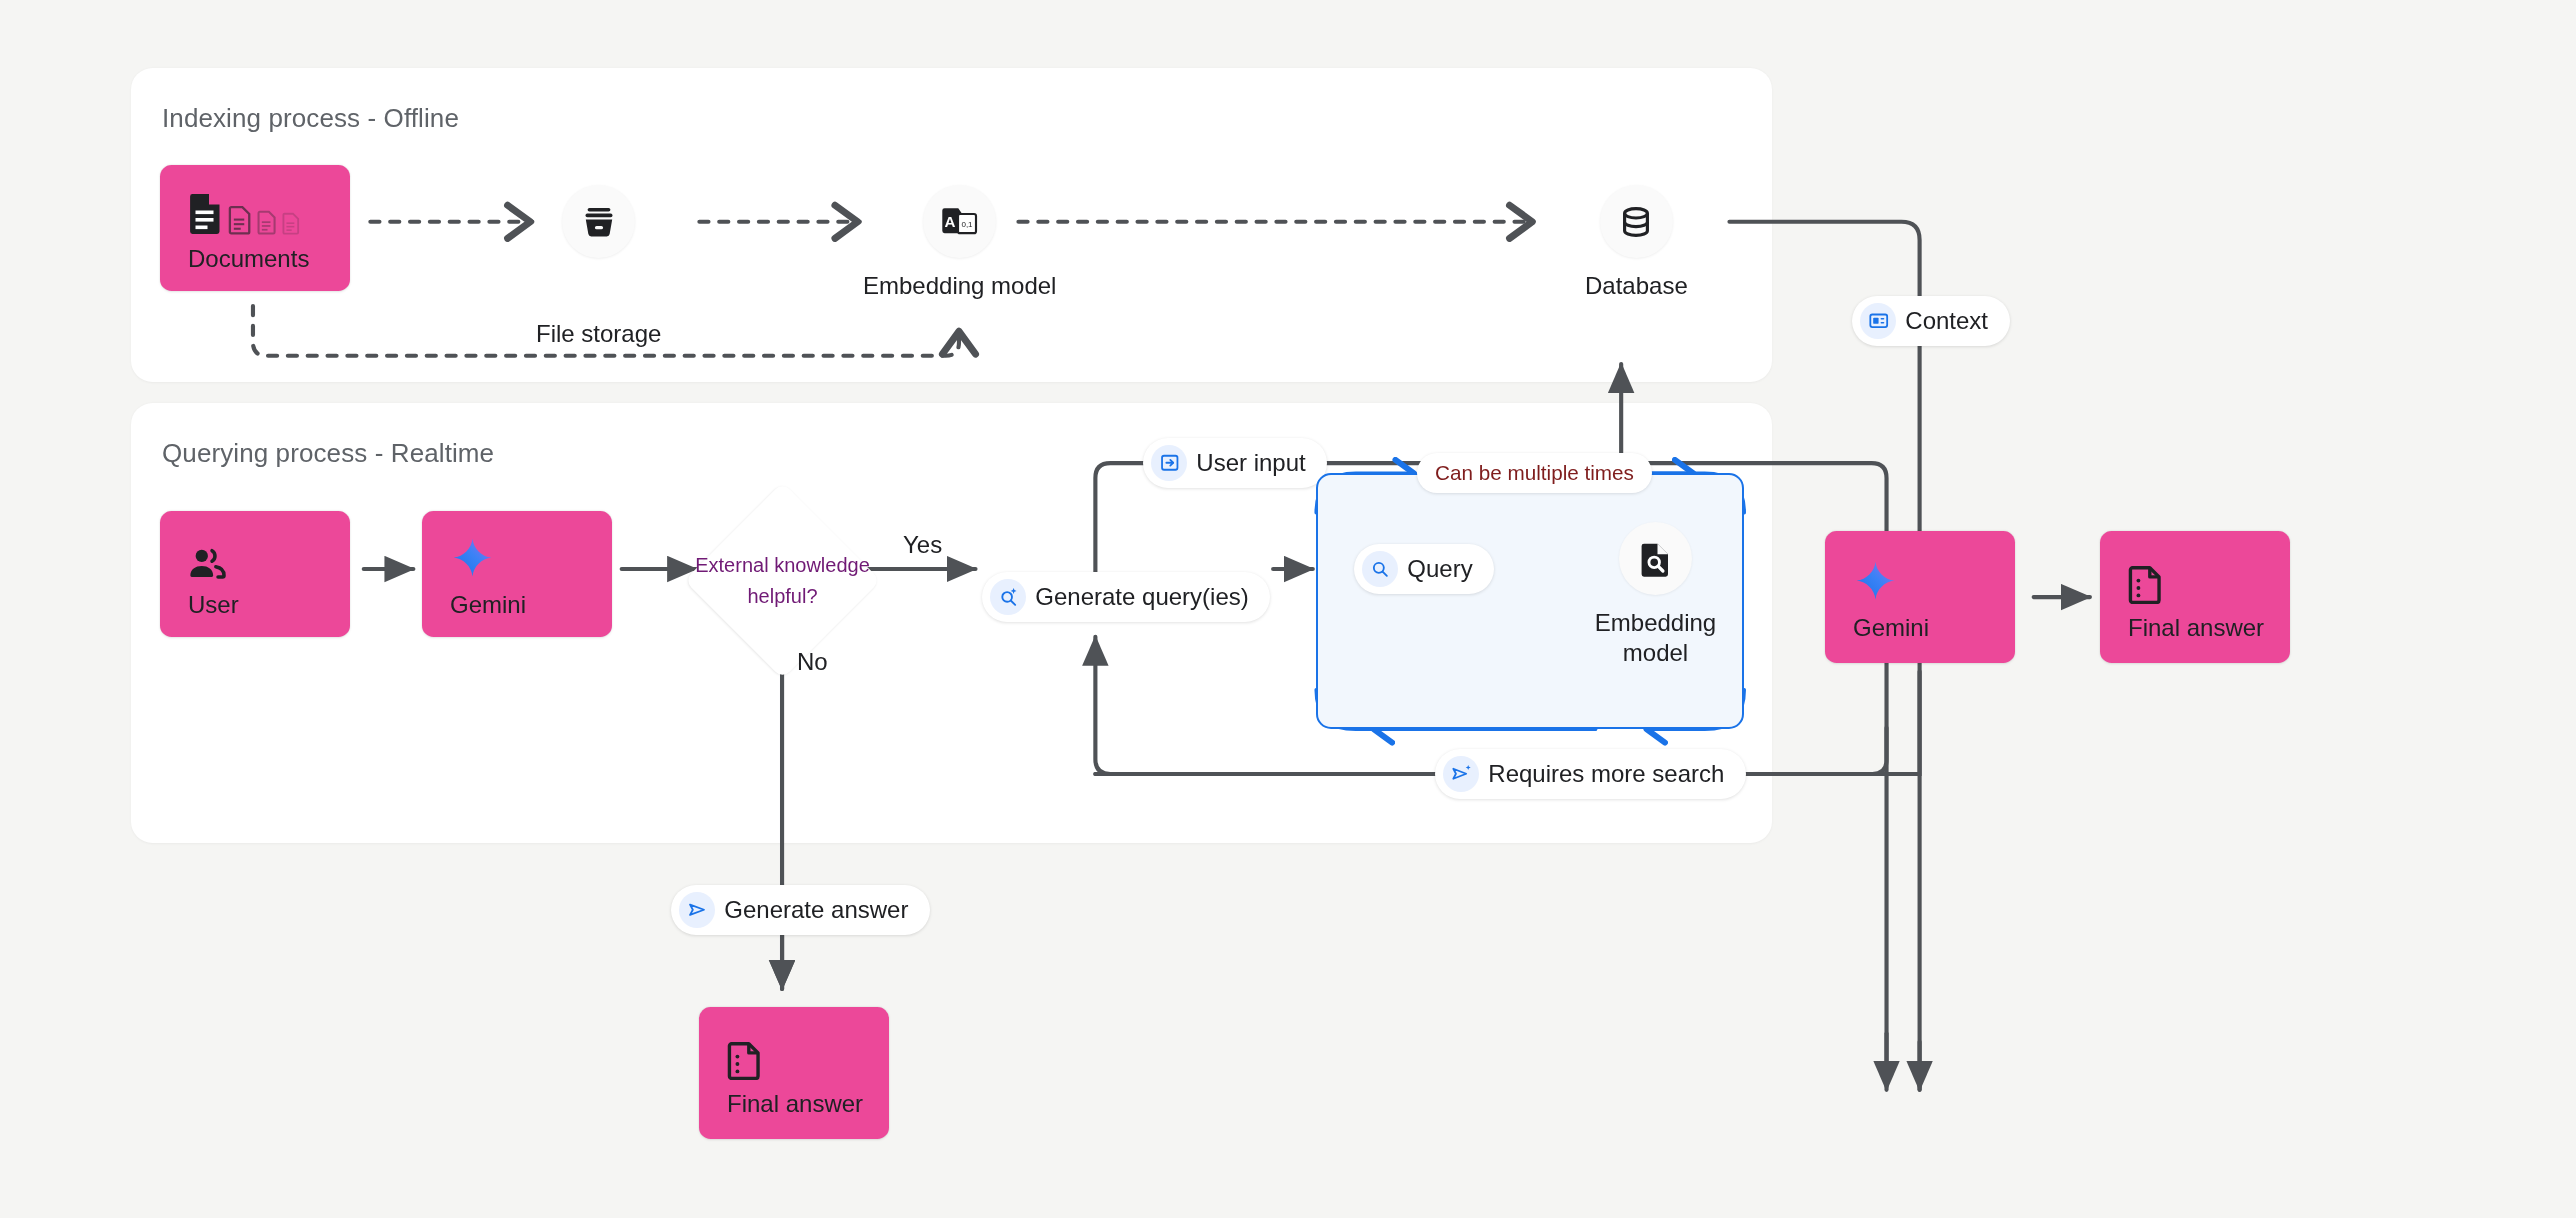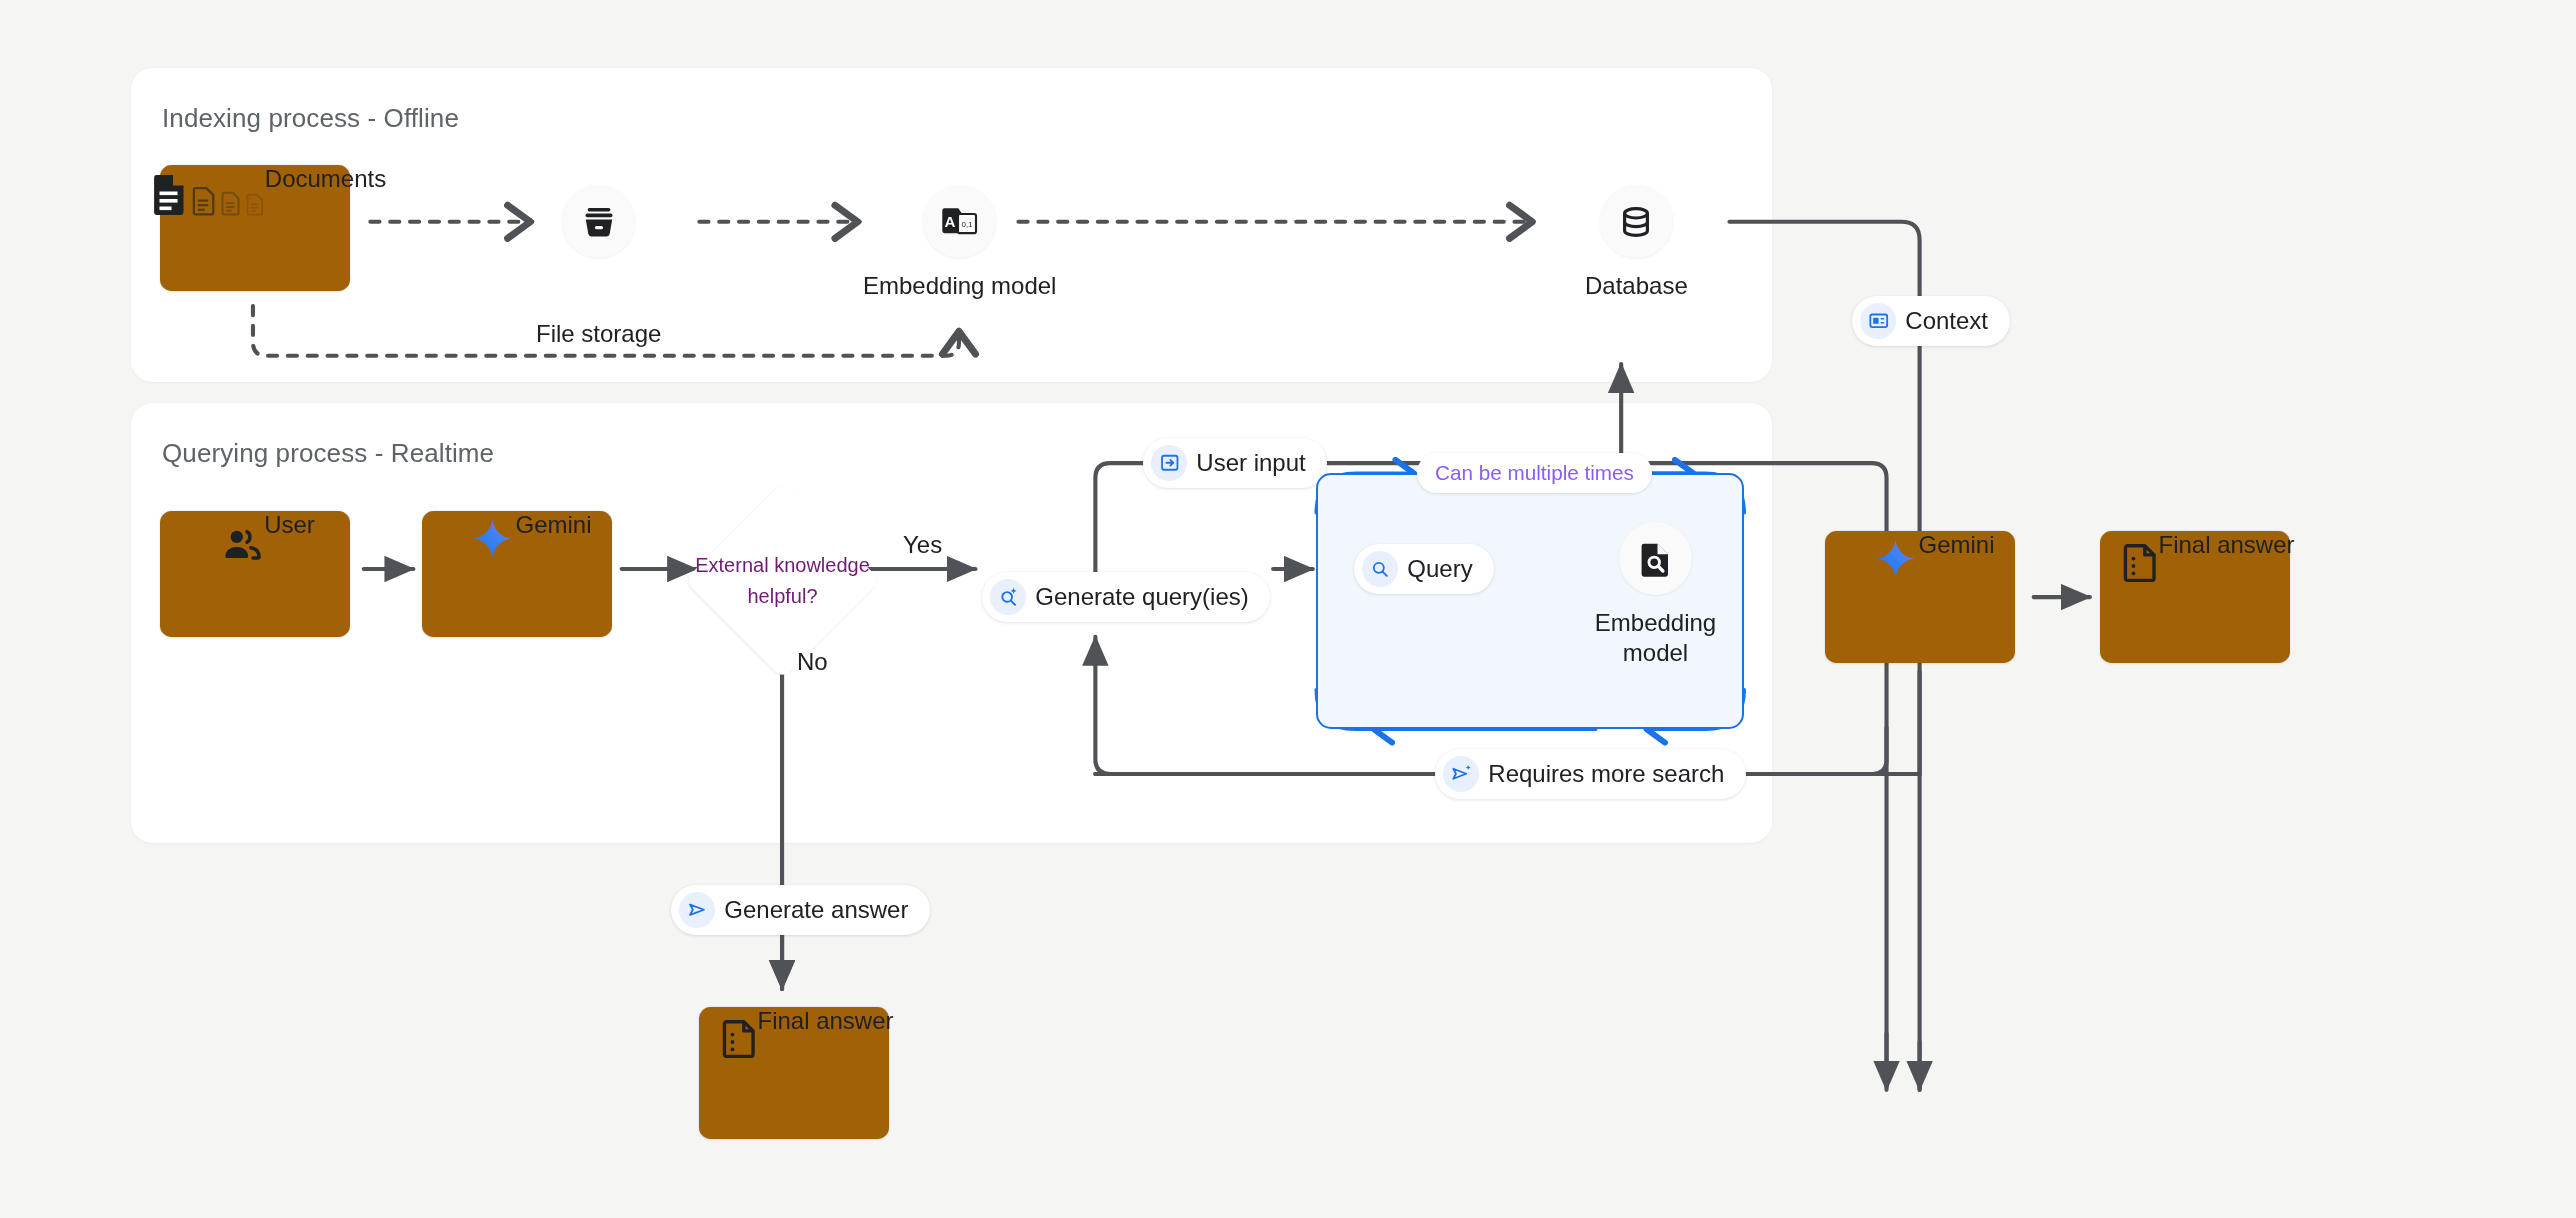--- a/index.html
+++ b/index.html
@@ -21,23 +21,23 @@
   #panel-querying{left:131px;top:403px;width:1641px;height:440px;}
   .panel-title{
     position:absolute;font-size:26px;color:#5f6368;letter-spacing:0.1px;
     white-space:nowrap;
   }
   #title-indexing{left:162px;top:103px;}
   #title-querying{left:162px;top:438px;}
 
   
   .card{
-    position:absolute;background:#a16207;border-radius:11.6px;
+    position:absolute;background:#ec4899;border-radius:11.6px;
     box-shadow:0 0.8px 2.5px rgba(0,0,0,.10),0 0 0 0.8px rgba(0,0,0,.018);
-    display:flex;justify-content:center;
+    display:flex;flex-direction:column;justify-content:center;
     padding-left:28px;box-sizing:border-box;
   }
   .card .card-icon{height:51px;display:flex;align-items:flex-end;margin-bottom:10px;}
   .card .card-label{font-size:24px;color:#202124;white-space:nowrap;}
 
   
   .circle-node{position:absolute;display:flex;flex-direction:column;align-items:center;}
   .circle{
     width:73px;height:73px;border-radius:50%;background:#fafafa;
     box-shadow:0 0.8px 2.5px rgba(0,0,0,.07);
@@ -55,21 +55,21 @@
     display:flex;align-items:center;gap:9px;padding:0 21.5px 0 8.3px;
     box-shadow:0 0.8px 3.3px rgba(0,0,0,.13);box-sizing:border-box;
     white-space:nowrap;
   }
   .pill .pill-icon{
     width:36px;height:36px;border-radius:50%;background:#e8f0fe;
     display:flex;align-items:center;justify-content:center;flex:0 0 auto;
   }
   .pill .pill-label{font-size:24px;color:#202124;}
   .pill.plain{padding:0 18px;}
-  .pill.plain .pill-label{font-size:20.7px;color:#8b5cf6;}
+  .pill.plain .pill-label{font-size:20.7px;color:#7f1d1d;}
   .pill.small{height:40px;}
 
   
   #decision{
     position:absolute;left:713px;top:511px;width:139px;height:139px;
   }
   #decision .dia{
     position:absolute;inset:0;background:#fff;border-radius:10px;
     transform:rotate(45deg);
     box-shadow:0 0.8px 2.5px rgba(0,0,0,.10);

